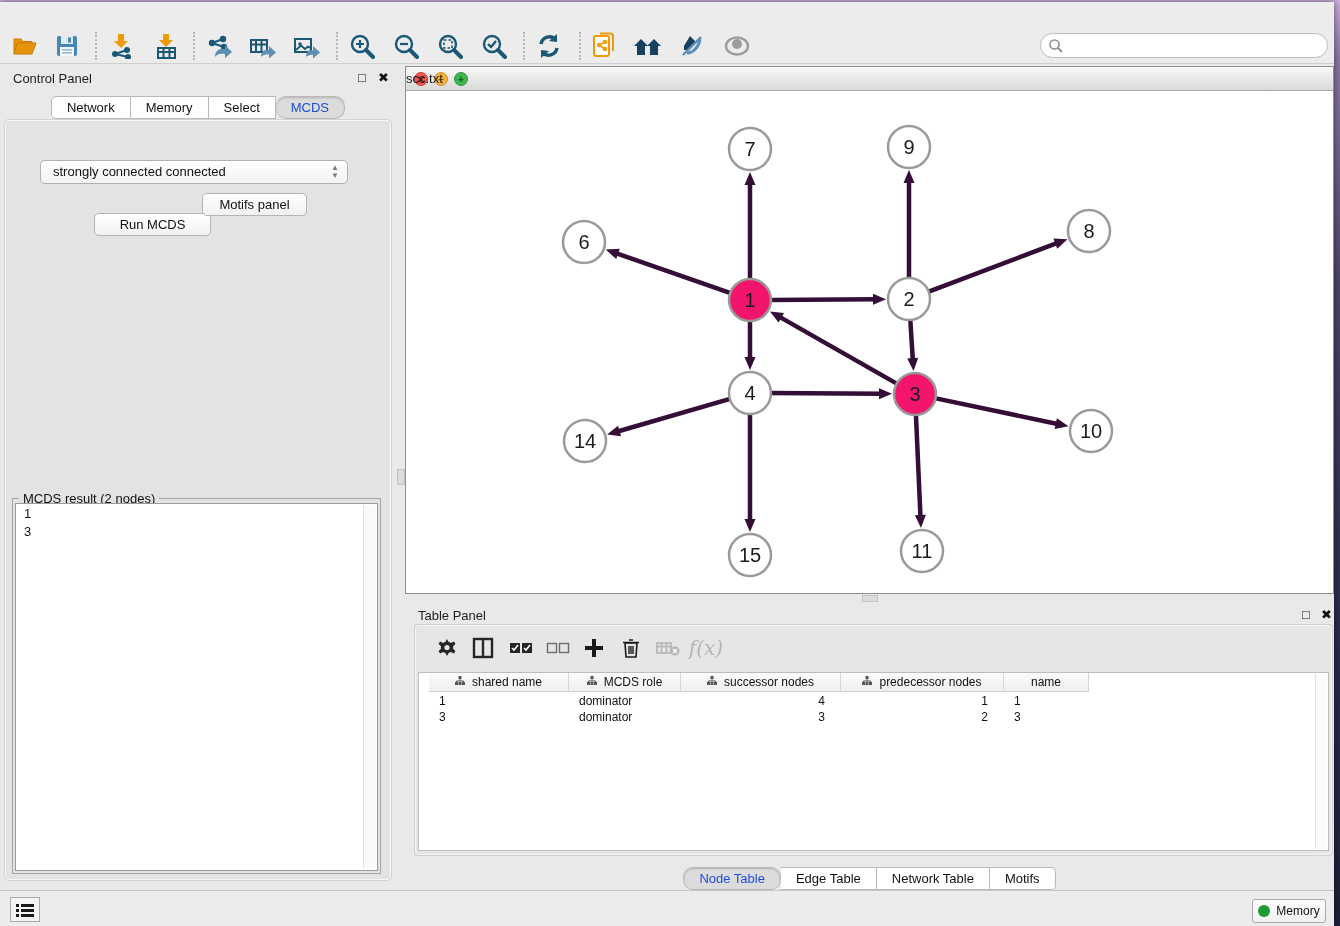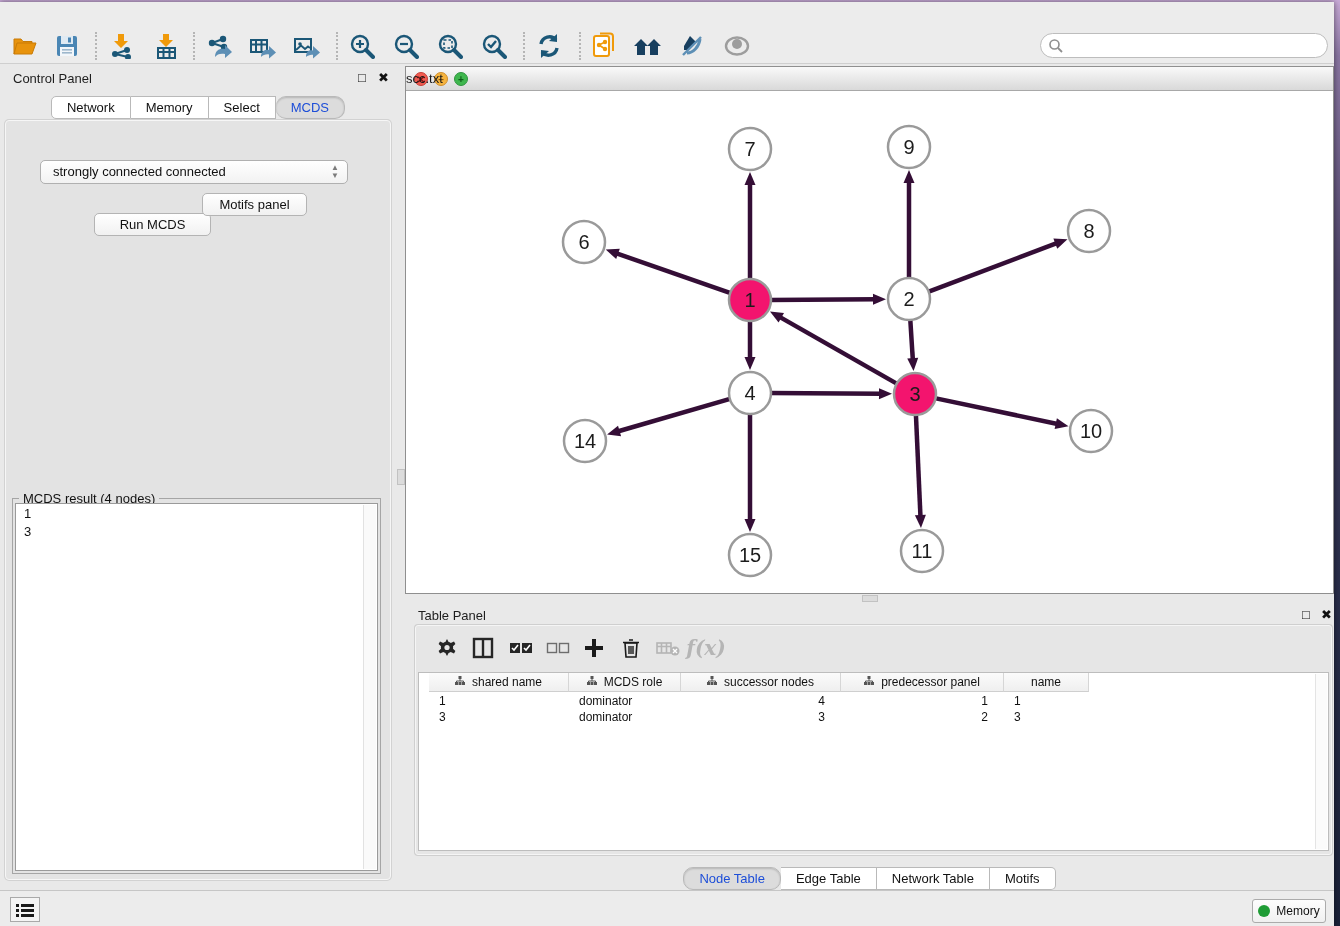--- a/index.html
+++ b/index.html
@@ -87,21 +87,21 @@
   .mac-zoom  { left:48px; background:#3fb74e; border:1px solid #2f9440; color:#0d5c18; }
   .net-canvas { position:absolute; left:0; top:24px; width:927px; height:502px; background:#fff; }
 
   
   .table-panel { position:absolute; left:405px; top:535px; width:929px; height:291px; }
   .tp-inner { position:absolute; left:10px; top:26px; width:917px; height:230px;
     background:#e6e6e6; border:1px solid #f5f5f5; box-shadow:0 0 0 1px #cfcfcf; border-radius:3px; }
   .tp-toolbar { position:absolute; left:0; top:0; width:100%; height:44px; }
   .tp-ico { position:absolute; top:7px; width:30px; height:30px; display:flex;
     align-items:center; justify-content:center; }
-  .fx { font-family:"DejaVu Serif", serif; font-style:italic; font-size:20px; color:#b5b5b5;font-weight:bold; }
+  .fx { font-family:"DejaVu Serif", serif; font-style:italic; font-size:20px; color:#b5b5b5; }
   .tp-table { position:absolute; left:2px; top:46px; right:2px; bottom:3px; background:#fff;
     border:1px solid #bdbdbd; }
   .th-cell { position:absolute; top:0; height:19px; background:linear-gradient(#fbfbfb,#efefef);
     border-right:1px solid #d6d6d6; border-bottom:1px solid #cfcfcf;
     display:flex; align-items:center; justify-content:center; gap:7px;
     font-size:12px; color:#111; }
   .td-cell { position:absolute; height:16px; font-size:12px; color:#111; line-height:16px; }
   .td-left { padding-left:10px; text-align:left; }
   .td-right { padding-right:16px; text-align:right; }
   .tp-scroll { position:absolute; right:1px; top:1px; bottom:1px; width:12px;
@@ -281,21 +281,21 @@
       <div class="mac-select">
         <span>strongly connected connected</span>
         <span class="sel-arrows">
             <span>▲</span>
             <span>▼</span>
           </span>
       </div>
       <div class="mac-btn" style="left:94px; top:129px; width:117px;margin-top:20px;">Run MCDS</div>
       <div class="mac-btn" style="left:202px; top:129px; width:105px;">Motifs panel</div>
       <div class="groupbox">
-        <span class="legend">MCDS result (4 nodes)</span>
+        <span class="legend">MCDS result (2 nodes)</span>
         <div class="result-area" id="result-lines">
           <div class="result-scroll"></div>
         <div class="line">1</div>
             <div class="line">3</div>
           </div>
       </div>
     </div>
 
     <div class="v-grab"></div>
 
@@ -459,21 +459,21 @@
             <div class="td-cell td-right" style="left: 262px; width: 160px; top: 20px;">4</div>
             <div class="td-cell td-right" style="left: 262px; width: 160px; top: 36px;">3</div>
             <div class="th-cell" style="left: 422px; width: 163px;">
               <span><svg width="10" height="10">
                   <rect x="3.5" y="0" width="3" height="3" fill="#555"></rect>
                   <rect x="0" y="6" width="3" height="3" fill="#555"></rect>
                   <rect x="3.5" y="6" width="3" height="3" fill="#555"></rect>
                   <rect x="7" y="6" width="3" height="3" fill="#555"></rect>
                   <path d="M5 3 V5 M1.5 6 V5 H8.5 V6" stroke="#555" fill="none"></path>
                 </svg></span>
-              <span>predecessor panel</span>
+              <span>predecessor nodes</span>
             </div>
             <div class="td-cell td-right" style="left: 422px; width: 163px; top: 20px;">1</div>
             <div class="td-cell td-right" style="left: 422px; width: 163px; top: 36px;">2</div>
             <div class="th-cell" style="left: 585px; width: 85px;">
               <span>name</span>
             </div>
             <div class="td-cell td-left" style="left: 585px; width: 85px; top: 20px;">1</div>
             <div class="td-cell td-left" style="left: 585px; width: 85px; top: 36px;">3</div>
           </div>
       </div>

